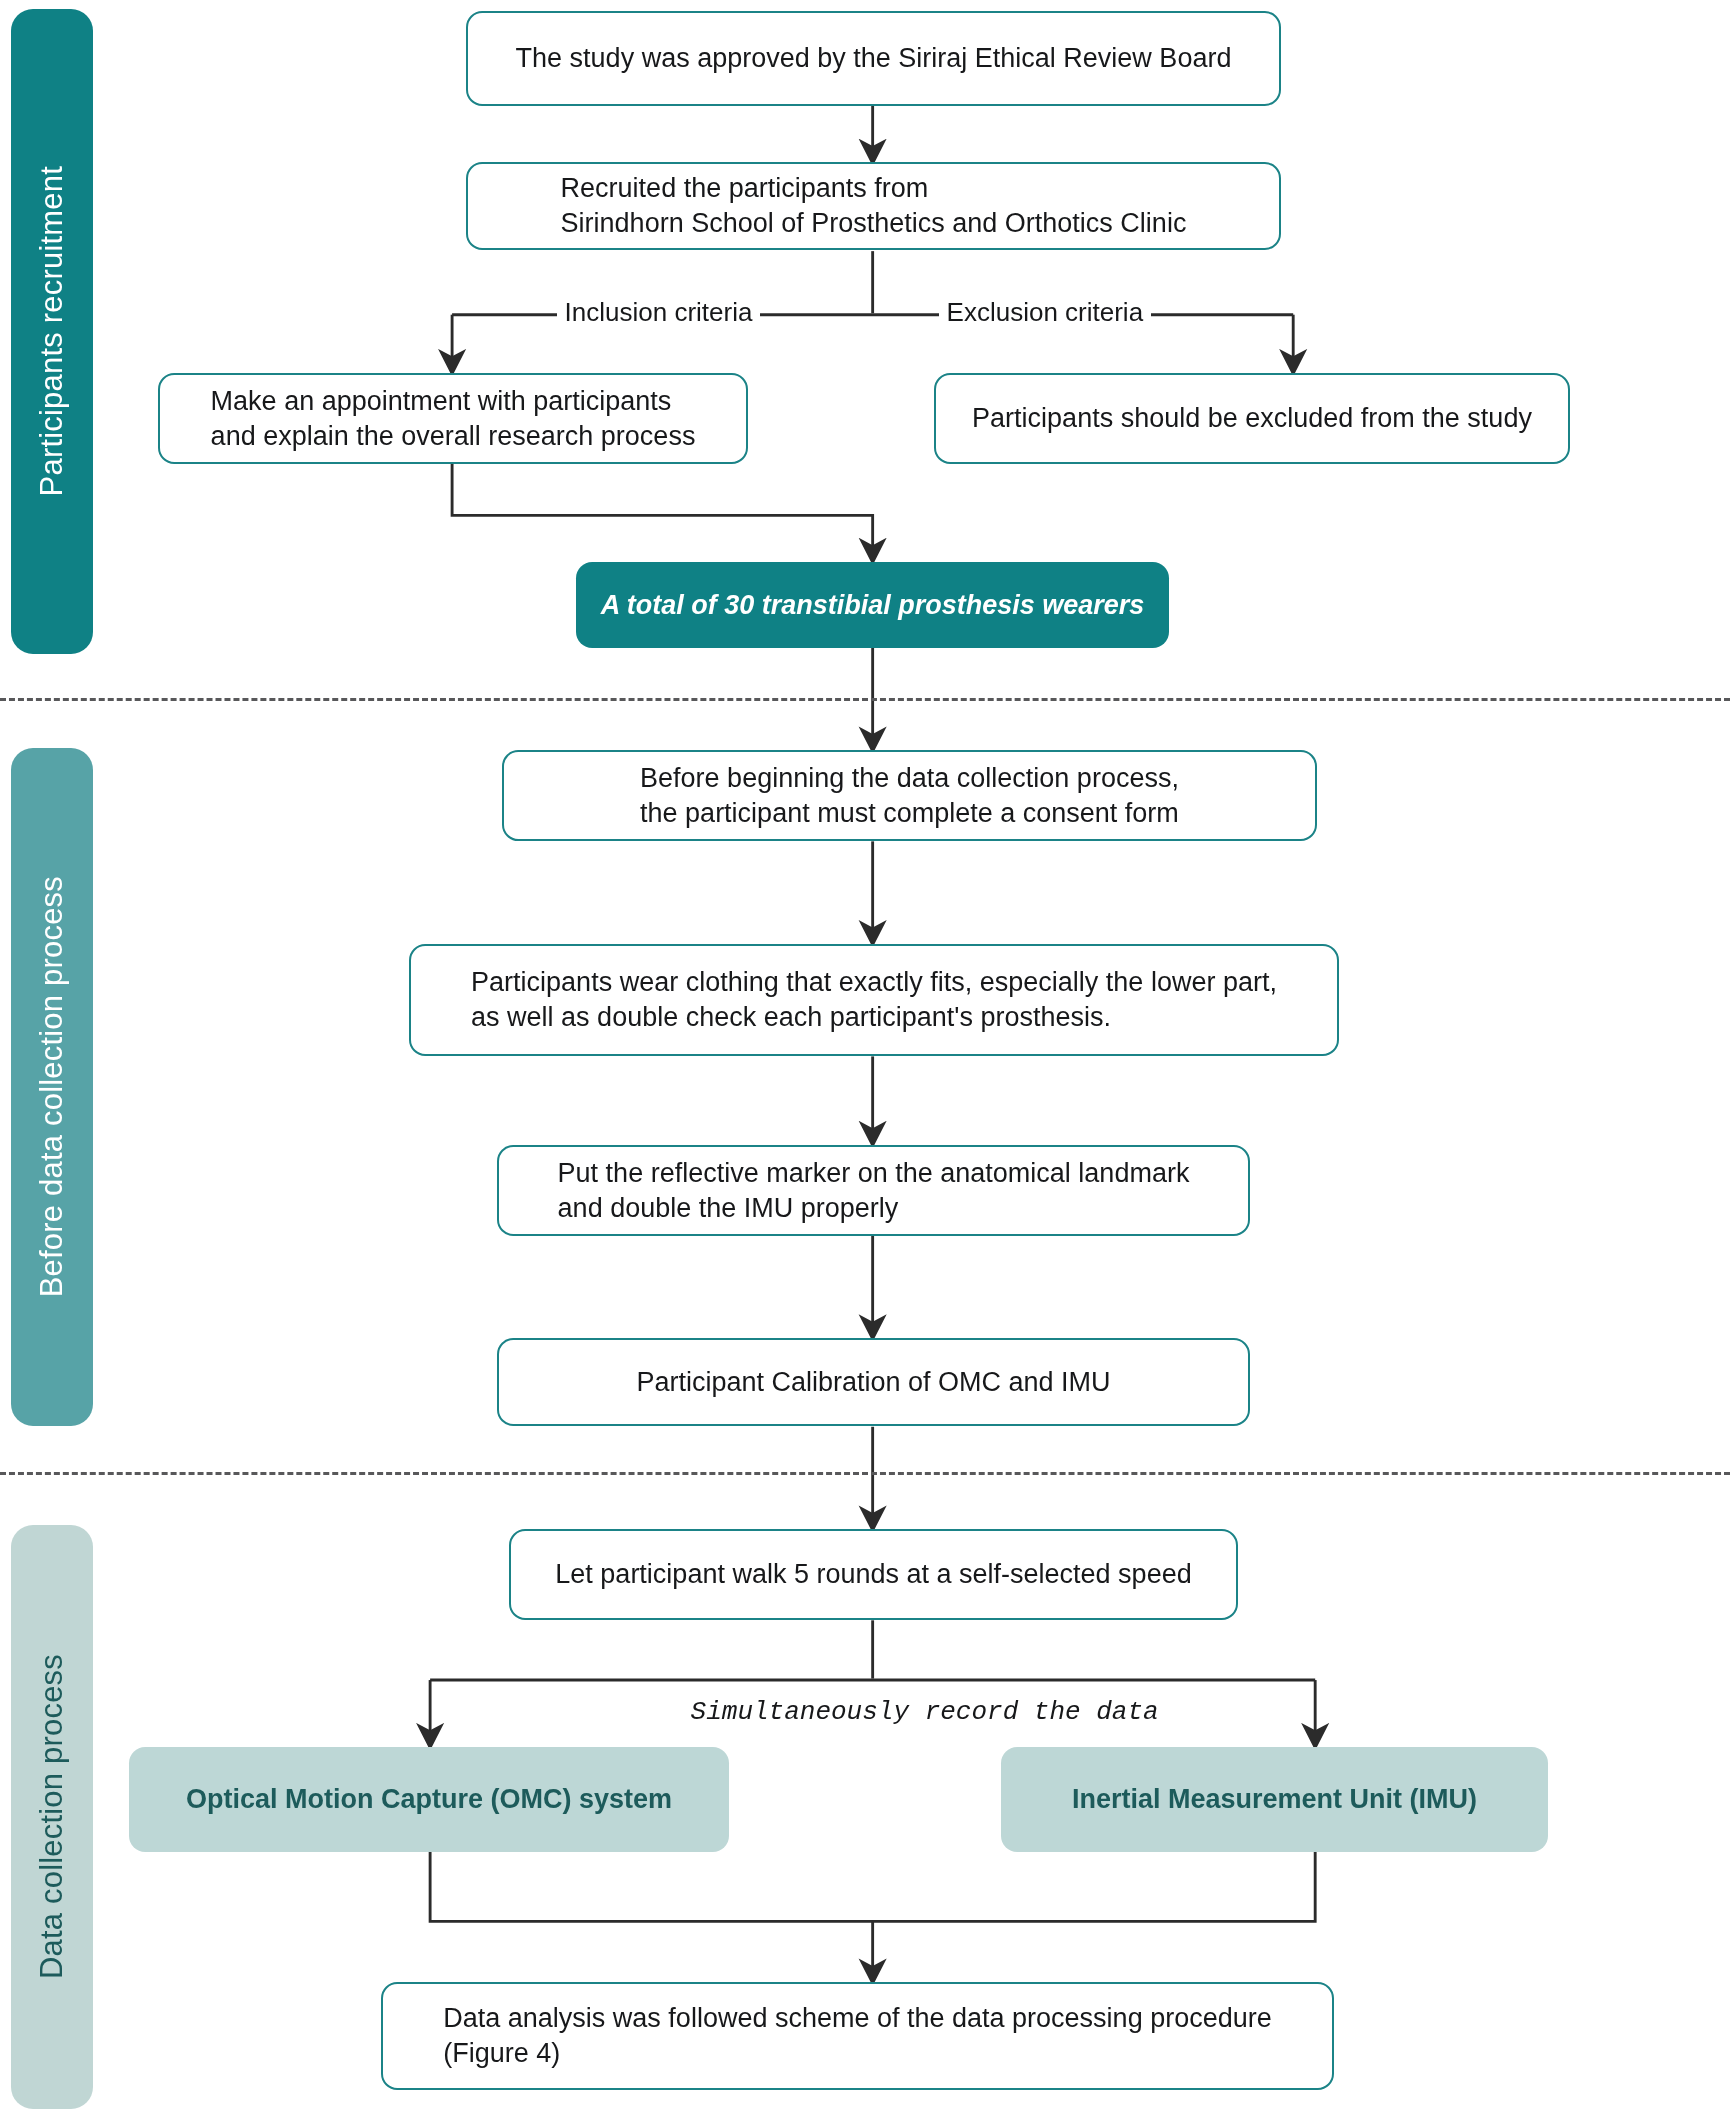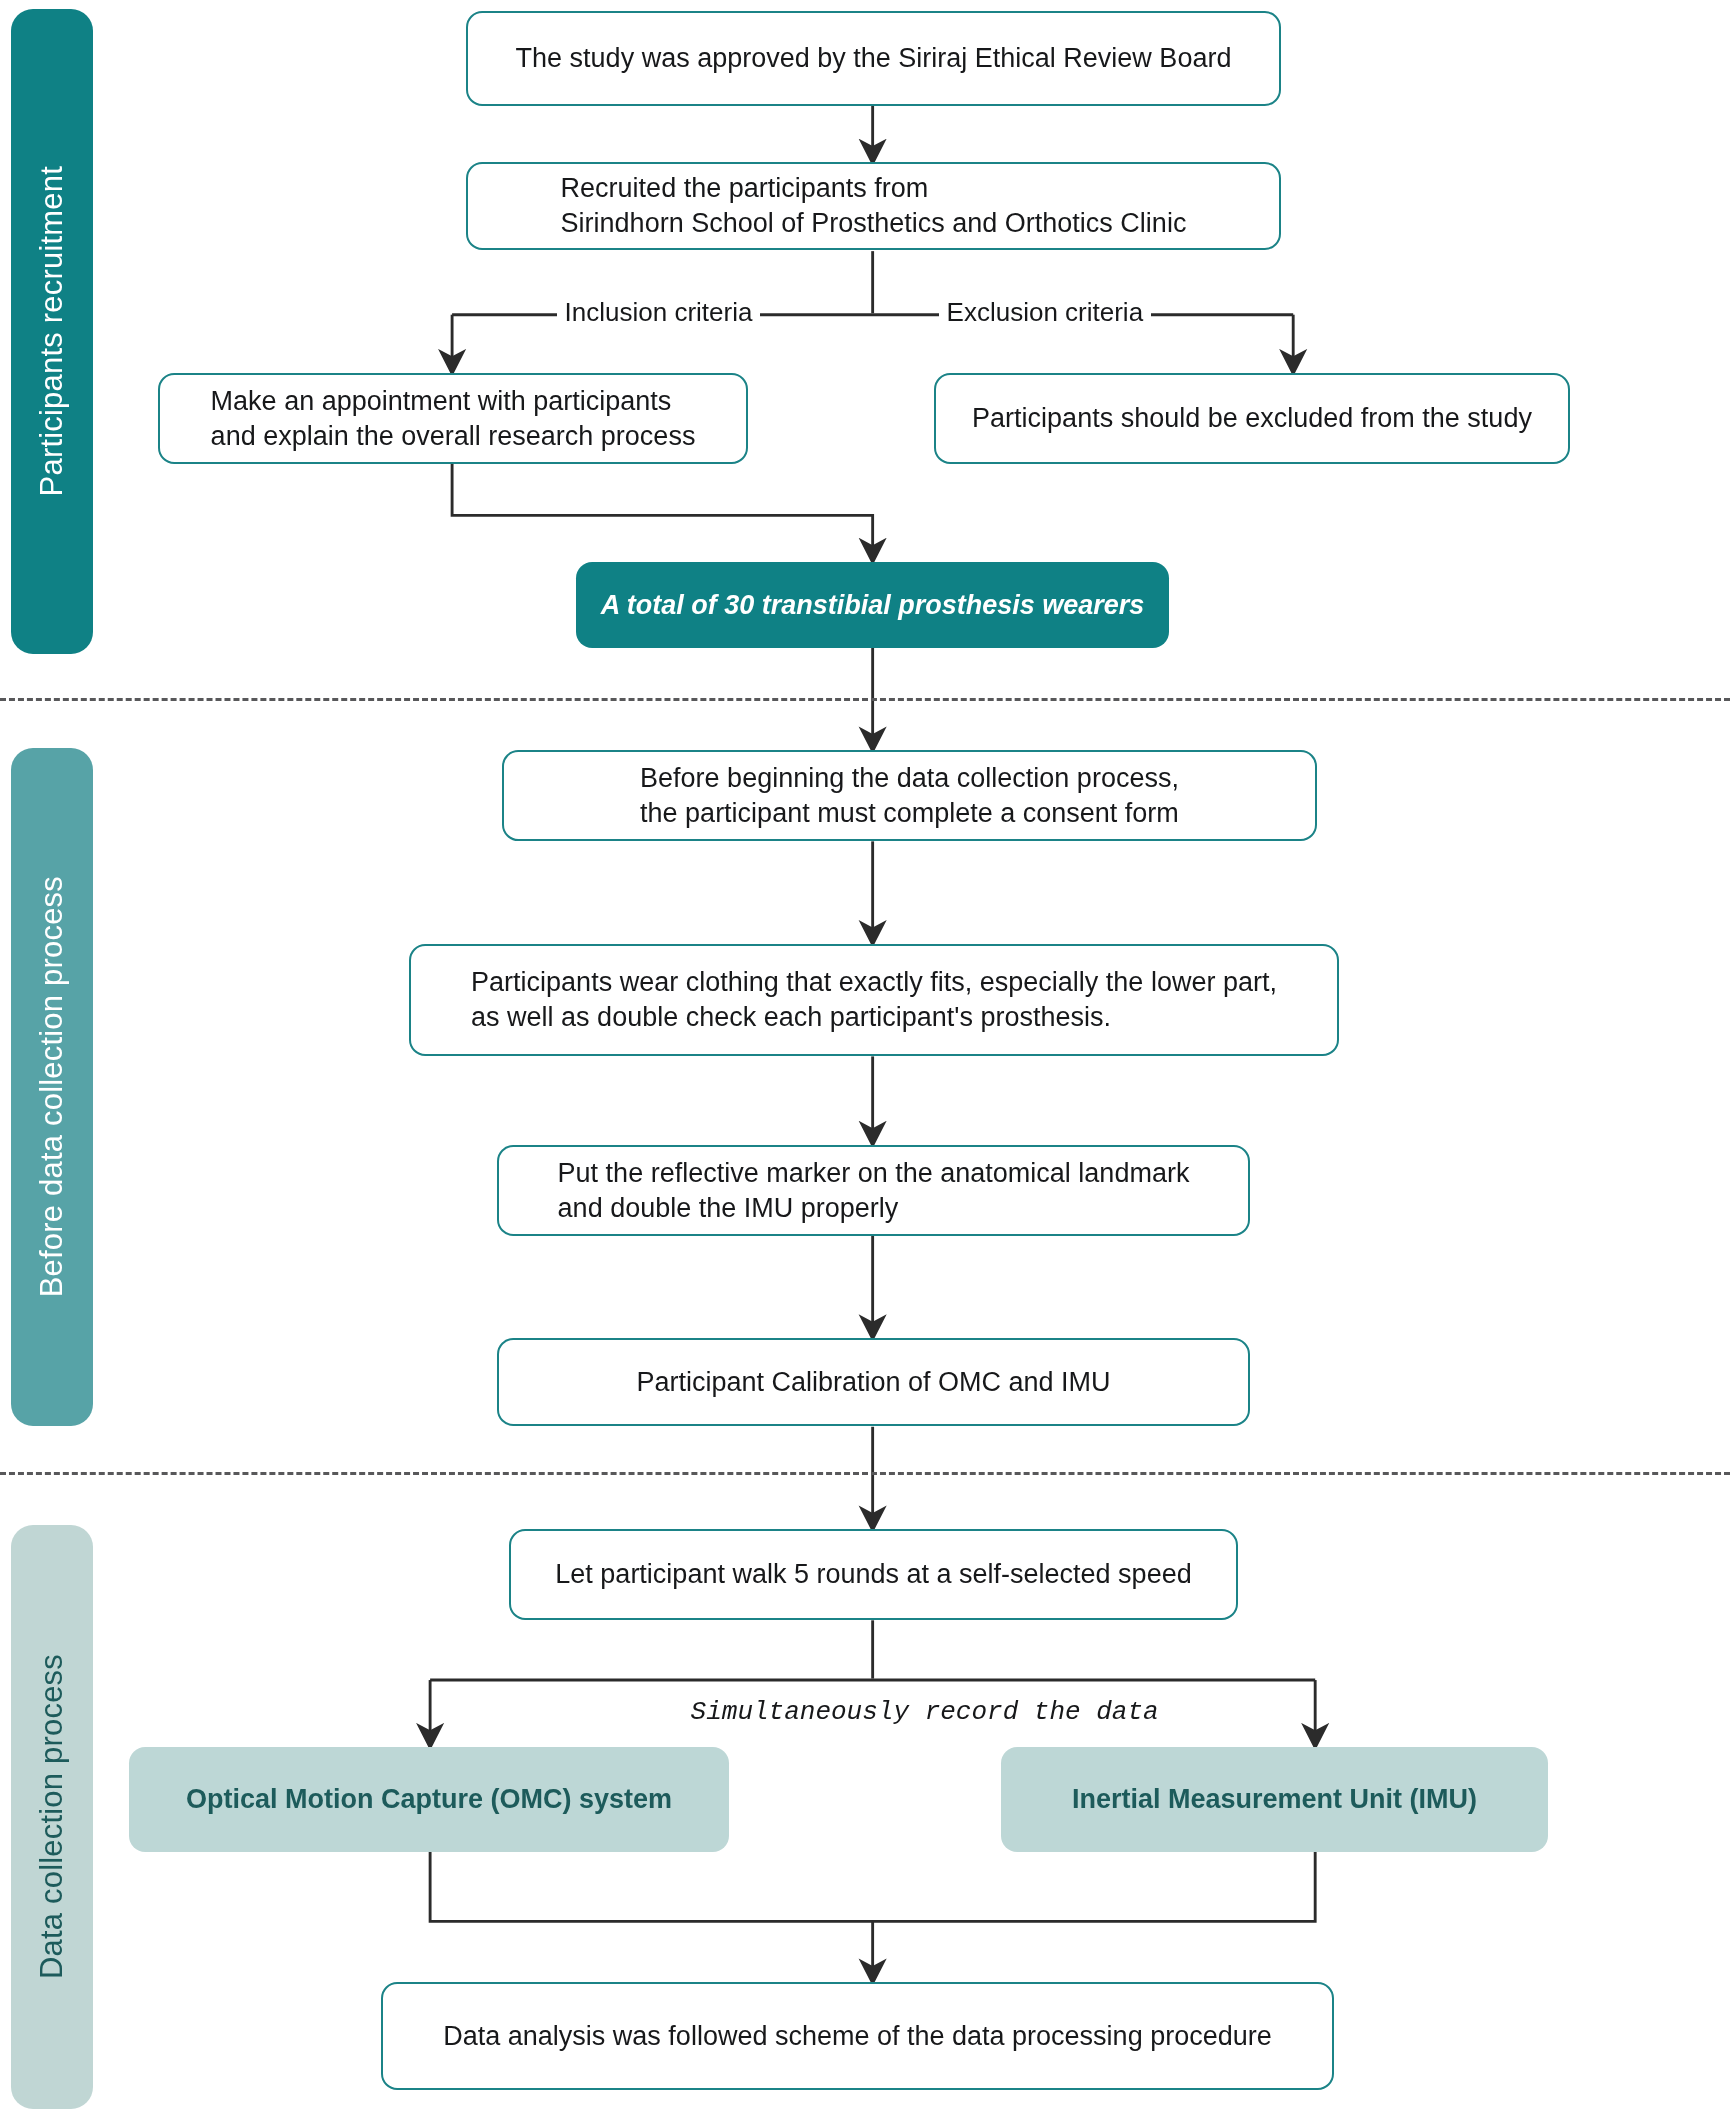--- a/index.html
+++ b/index.html
@@ -192,17 +192,18 @@
     <span>Optical Motion Capture (OMC) system</span>
   </div>
 
   <div class="node node-solid-light" style="left:1001px;top:1747px;width:547px;height:105px;">
     <span>Inertial Measurement Unit (IMU)</span>
   </div>
 
   <div class="node node-outline" style="left:381px;top:1982px;width:953px;height:108px;">
     <div>
       <div>Data analysis was followed scheme of the data processing procedure</div>
+      <div>(Figure 4)</div>
     </div>
   </div>
 
 </div>
 
 
 </body></html>

